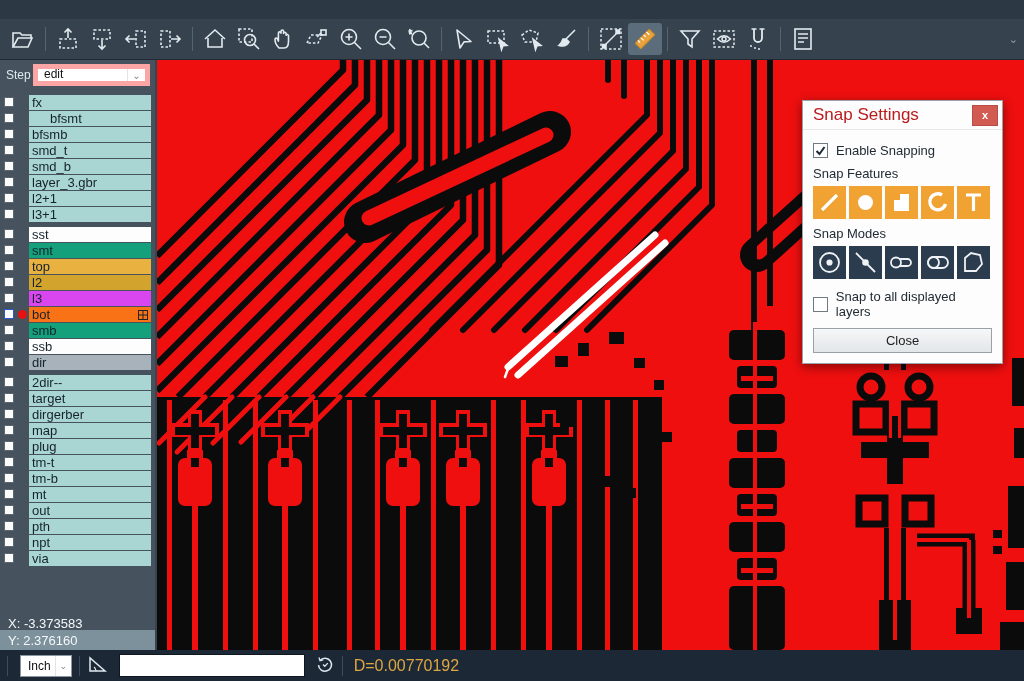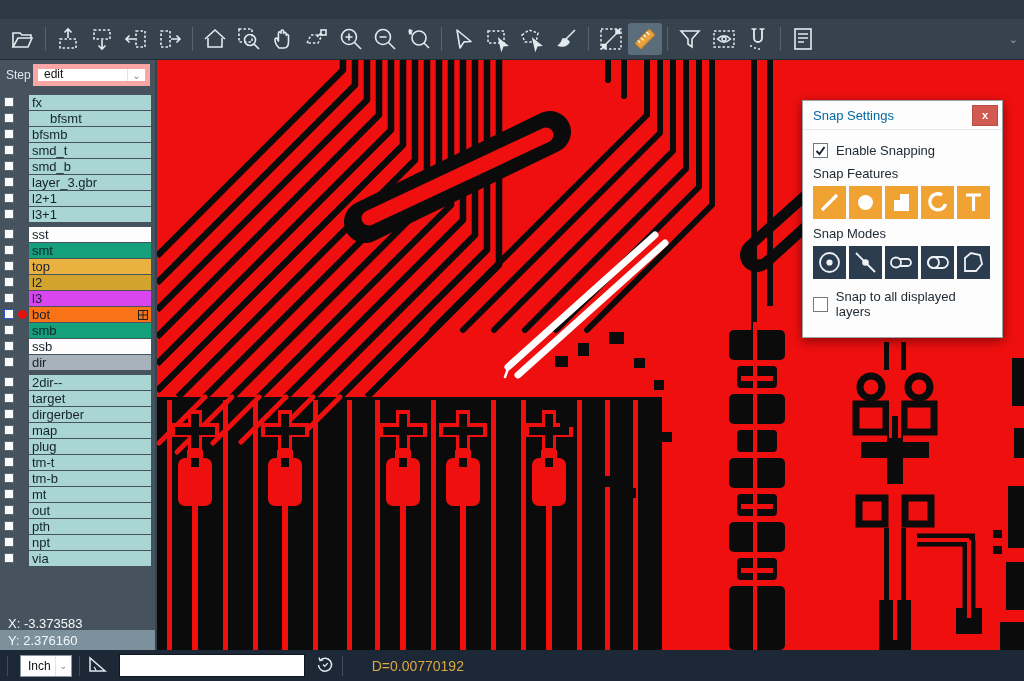--- a/index.html
+++ b/index.html
@@ -64,28 +64,28 @@
     display:flex; align-items:center; }
   .sb-sep { width:1px; height:20px; background:#3c4c5c; margin:0 7px; }
   .unit-combo { height:22px; background:#fff; border:1px solid #8b969e; display:flex; align-items:center;
     font-size:12px; color:#111; margin-left:5px; }
   .unit-combo .val { padding:0 4px 0 7px; }
   .unit-combo .chev { width:16px; height:100%; display:flex; align-items:center; justify-content:center;
     color:#7c8890; border-left:1px solid #e1e5e8; font-size:9px; }
   .measure-input { width:186px; height:23px; border:1px solid #0e1620; background:#fff; font-size:12px;
     padding:0 5px; margin-left:10px; }
   .sync-ic { margin-left:10px; }
-  .d-label { color:#dda742; font-size:14px; margin-left:22px; }
+  .d-label { color:#dda742; font-size:16px; margin-left:4px; }
 
   
   .dialog { position:absolute; left:802px; top:100px; width:201px; background:#fdfdfd;
     border:1px solid #9aa3a9; box-shadow:0 3px 10px rgba(0,0,0,.45); }
   .dlg-title { height:29px; display:flex; align-items:center; padding-left:10px;
     border-bottom:1px solid #e6e8ea; }
-  .dlg-title .t { font-size:13px; color:#0369a1; flex:1; }
+  .dlg-title .t { font-size:17px; color:#b91c1c; flex:1; }
   .dlg-x { width:26px; height:21px; background:#d15a52; color:#fff; font-size:11px; font-weight:bold;
     display:flex; align-items:center; justify-content:center; margin-right:4px; border:1px solid #b94c45; }
   .dlg-body { padding:9px 10px 10px 10px; }
   .cbx-row { display:flex; align-items:center; margin:4px 0 8px 0; }
   .cbx { width:15px; height:15px; background:#fff; border:1.5px solid #6f7a81; margin-right:8px;
     display:flex; align-items:center; justify-content:center; }
   .cbx svg { display:none; }
   .cbx.checked svg { display:block; }
   .cbx-label { font-size:13px; color:#222c35; }
   .dlg-sec { font-size:13px; color:#222c35; margin:7px 0 5px 0; }
@@ -769,16 +769,17 @@
           <svg width="33" height="33" viewBox="0 0 33 33" fill="none" stroke="#eef2f5" stroke-width="1.8">
               <path d="M8 25V12l6-5 9 2 2 9-6 7z"></path>
             </svg>
           </span>
       </div>
       <div class="cbx-row" style="margin-top:10px">
         <span class="cbx">
           </span>
         <span class="cbx-label">Snap to all displayed layers</span>
       </div>
+      <div class="dlg-close">Close</div>
     </div>
   </div>
 
 </div>
 
 </body></html>

